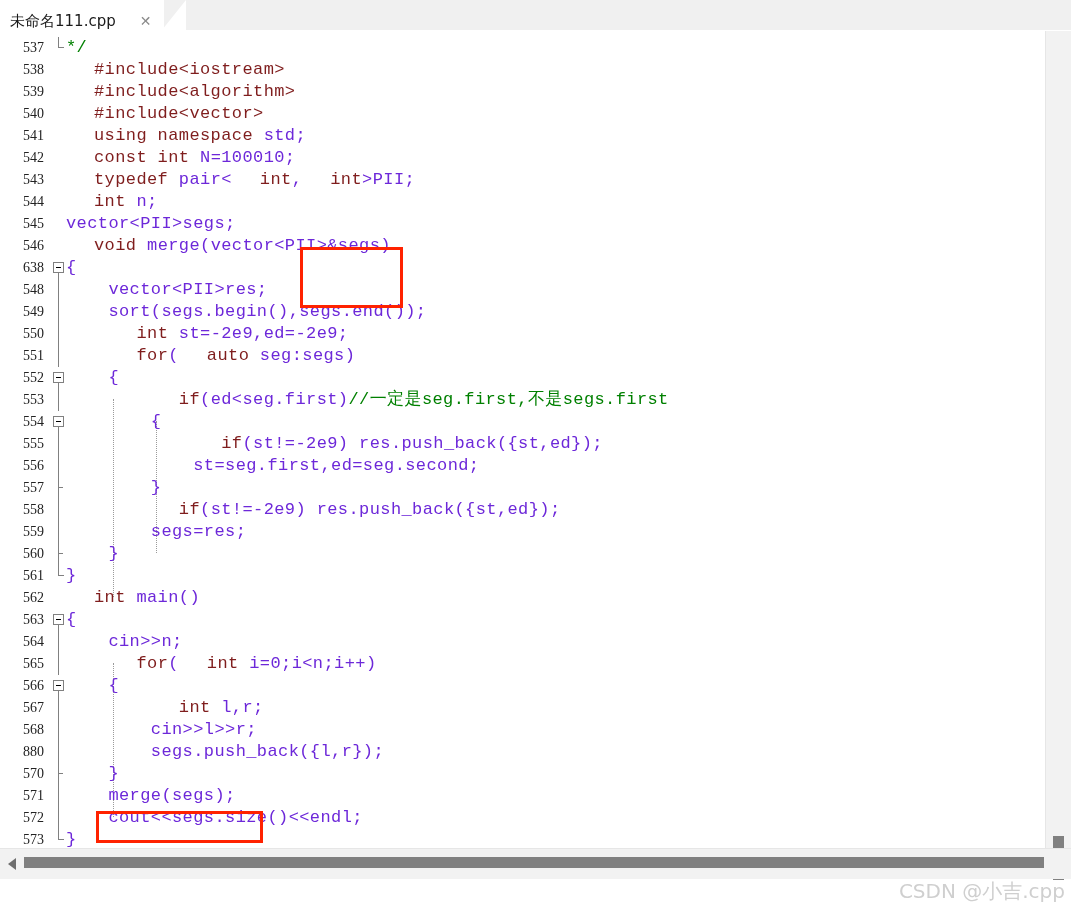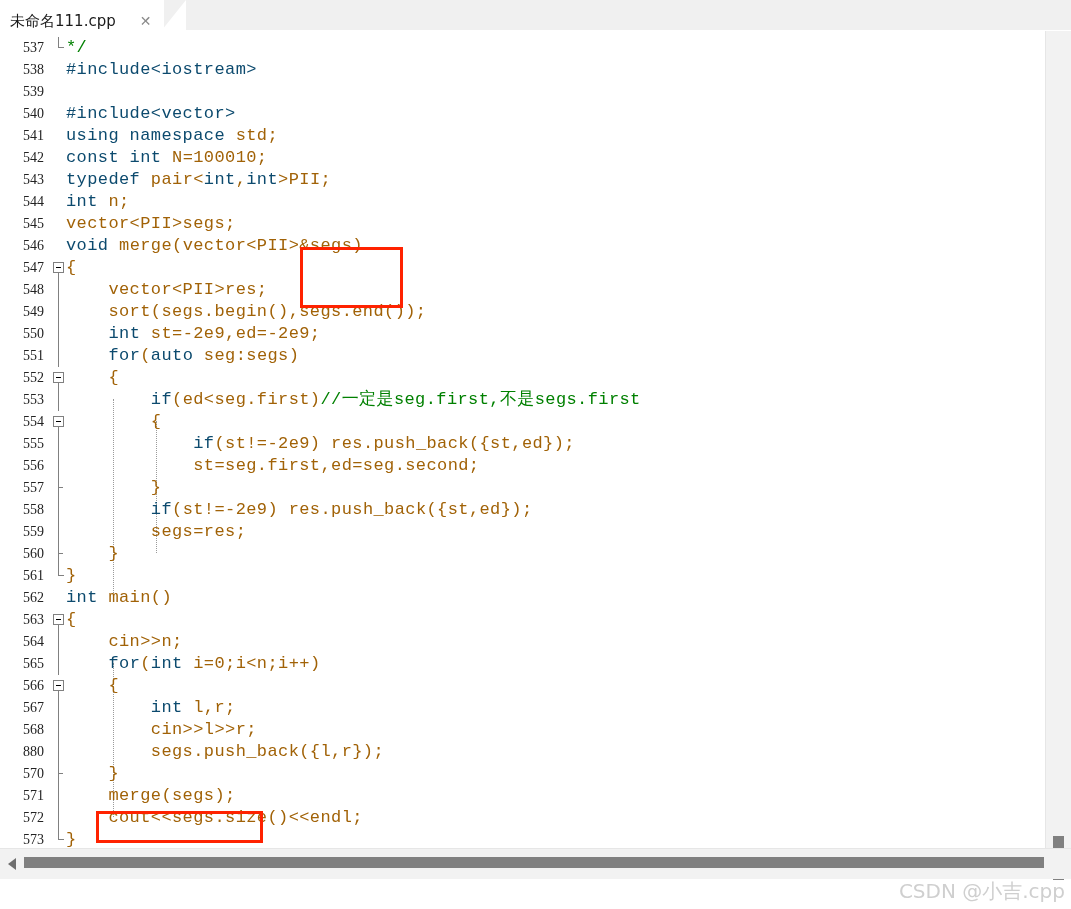--- a/index.html
+++ b/index.html
@@ -136,23 +136,23 @@
     position: absolute;
     left: 66px;
     top: 0;
     white-space: pre;
     font-family: "Liberation Mono", "DejaVu Sans Mono", monospace;
     font-size: 17px;
     color: #000000;
     letter-spacing: 0.4px;
   }
 
-  .kw  { color: #0c4a6e; }
+  .kw  { color: #7f1d1d; margin-left: 28px; }
   .cmt { color: #008000; }
-  .plain { color: #a16207; }
+  .plain { color: #6d28d9; }
 
   
   .fold-box {
     position: absolute;
     left: 1px; top: 5px;
     width: 11px; height: 11px;
     border: 1px solid #808080;
     background: #ffffff;
     box-sizing: border-box;
   }
@@ -295,29 +295,29 @@
       <div class="gutter"></div>
       <div class="gutter-sep"></div>
       <div class="guides" id="guides">
           <div class="guide" style="left: 113px; top: 368px; height: 198px;"></div>
           <div class="guide" style="left: 156px; top: 390px; height: 132px;"></div>
           <div class="guide" style="left: 113px; top: 632px; height: 154px;"></div>
         </div>
       <div class="lines-wrap" id="lines-wrap">
           <div class="line"><span class="lnum">537</span><span class="fold"><span class="fold-end-bottom"></span></span><span class="code"><span class="cmt">*/</span></span></div>
           <div class="line"><span class="lnum">538</span><span class="code"><span class="kw">#include&lt;iostream&gt;</span></span></div>
-          <div class="line"><span class="lnum">539</span></div>
+          <div class="line"><span class="lnum">539</span><span class="code"><span class="kw">#include&lt;algorithm&gt;</span></span></div>
           <div class="line"><span class="lnum">540</span><span class="code"><span class="kw">#include&lt;vector&gt;</span></span></div>
           <div class="line"><span class="lnum">541</span><span class="code"><span class="kw">using namespace</span><span class="plain"> std;</span></span></div>
           <div class="line"><span class="lnum">542</span><span class="code"><span class="kw">const int</span><span class="plain"> N=100010;</span></span></div>
           <div class="line"><span class="lnum">543</span><span class="code"><span class="kw">typedef</span><span class="plain"> pair&lt;</span><span class="kw">int</span><span class="plain">,</span><span class="kw">int</span><span class="plain">&gt;PII;</span></span></div>
           <div class="line"><span class="lnum">544</span><span class="code"><span class="kw">int</span><span class="plain"> n;</span></span></div>
           <div class="line"><span class="lnum">545</span><span class="code"><span class="plain">vector&lt;PII&gt;segs;</span></span></div>
           <div class="line"><span class="lnum">546</span><span class="code"><span class="kw">void</span><span class="plain"> merge(vector&lt;PII&gt;&amp;segs)</span></span></div>
-          <div class="line"><span class="lnum">547</span><span class="fold"><span class="fold-box"></span><span class="fold-line-down"></span></span><span class="code"><span class="plain">{</span></span></div>
+          <div class="line"><span class="lnum">638</span><span class="fold"><span class="fold-box"></span><span class="fold-line-down"></span></span><span class="code"><span class="plain">{</span></span></div>
           <div class="line"><span class="lnum">548</span><span class="fold"><span class="fold-line-full"></span></span><span class="code"><span class="plain">    vector&lt;PII&gt;res;</span></span></div>
           <div class="line"><span class="lnum">549</span><span class="fold"><span class="fold-line-full"></span></span><span class="code"><span class="plain">    sort(segs.begin(),segs.end());</span></span></div>
           <div class="line"><span class="lnum">550</span><span class="fold"><span class="fold-line-full"></span></span><span class="code"><span class="plain">    </span><span class="kw">int</span><span class="plain"> st=-2e9,ed=-2e9;</span></span></div>
           <div class="line"><span class="lnum">551</span><span class="fold"><span class="fold-line-full"></span></span><span class="code"><span class="plain">    </span><span class="kw">for</span><span class="plain">(</span><span class="kw">auto</span><span class="plain"> seg:segs)</span></span></div>
           <div class="line"><span class="lnum">552</span><span class="fold"><span class="fold-box"></span><span class="fold-line-down"></span></span><span class="code"><span class="plain">    {</span></span></div>
           <div class="line"><span class="lnum">553</span><span class="fold"><span class="fold-line-full"></span></span><span class="code"><span class="plain">        </span><span class="kw">if</span><span class="plain">(ed&lt;seg.first)</span><span class="cmt">//一定是seg.first,不是segs.first</span></span></div>
           <div class="line"><span class="lnum">554</span><span class="fold"><span class="fold-box"></span><span class="fold-line-down"></span></span><span class="code"><span class="plain">        {</span></span></div>
           <div class="line"><span class="lnum">555</span><span class="fold"><span class="fold-line-full"></span></span><span class="code"><span class="plain">            </span><span class="kw">if</span><span class="plain">(st!=-2e9) res.push_back({st,ed});</span></span></div>
           <div class="line"><span class="lnum">556</span><span class="fold"><span class="fold-line-full"></span></span><span class="code"><span class="plain">            st=seg.first,ed=seg.second;</span></span></div>
           <div class="line"><span class="lnum">557</span><span class="fold"><span class="fold-tick"></span></span><span class="code"><span class="plain">        }</span></span></div>

